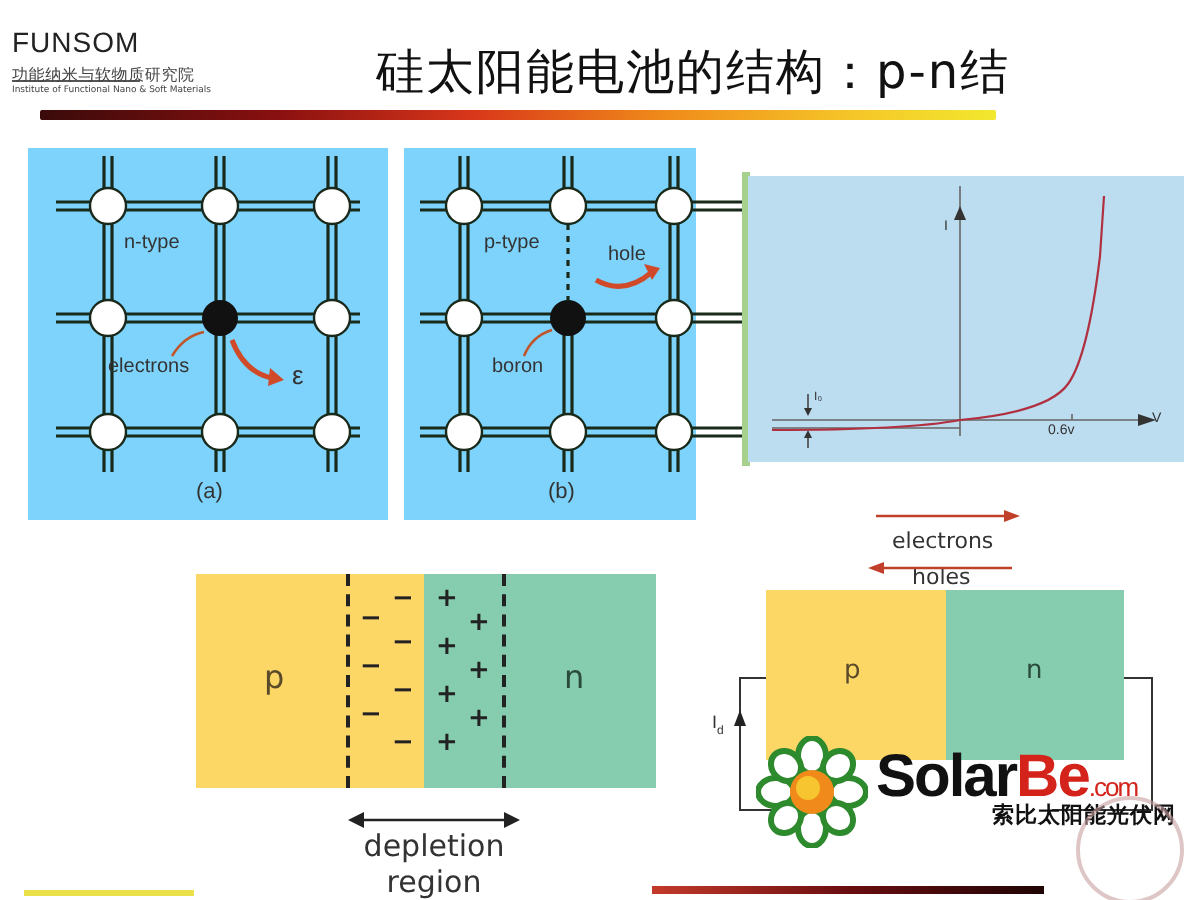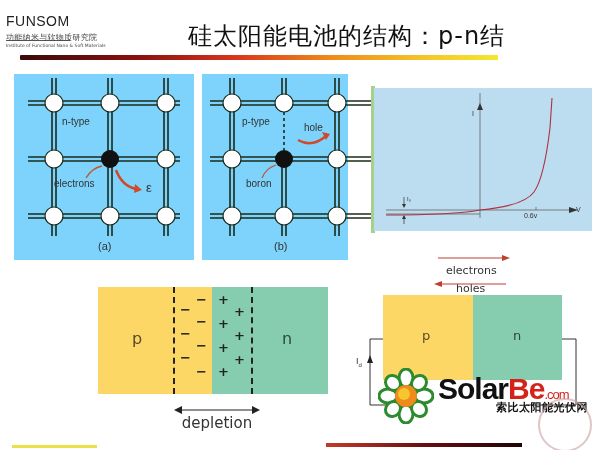--- a/index.html
+++ b/index.html
@@ -162,20 +162,21 @@
   <span class="abs" style="left:16px;top:60px;">+</span>
   <span class="abs" style="left:0;top:72px;">+</span>
 </div>
 <svg class="abs" width="90" height="10" style="left:172px;top:405px;">
   <line x1="4" y1="5" x2="86" y2="5" stroke="#222" stroke-width="1.2"></line>
   <polygon points="2,5 10,1 10,9" fill="#222"></polygon>
   <polygon points="88,5 80,1 80,9" fill="#222"></polygon>
 </svg>
 <div class="abs dep-lbl" style="left:162px;top:414px;width:110px;">
   <div>depletion</div>
+  <div>region</div>
 </div>
 
 <div class="abs flow-lbl" style="left:456px;top:238px;margin-top:44px;">holes</div>
 <svg class="abs" width="72" height="8" style="left:438px;top:254px;">
   <line x1="0" y1="4" x2="66" y2="4" stroke="#c0402a" stroke-width="1.2"></line>
   <polygon points="72,4 64,1 64,7" fill="#c0402a"></polygon>
 </svg>
 <div class="abs flow-lbl" style="left:446px;top:264px;">electrons</div>
 <svg class="abs" width="72" height="8" style="left:434px;top:280px;">
   <line x1="6" y1="4" x2="72" y2="4" stroke="#c0402a" stroke-width="1.2"></line>

